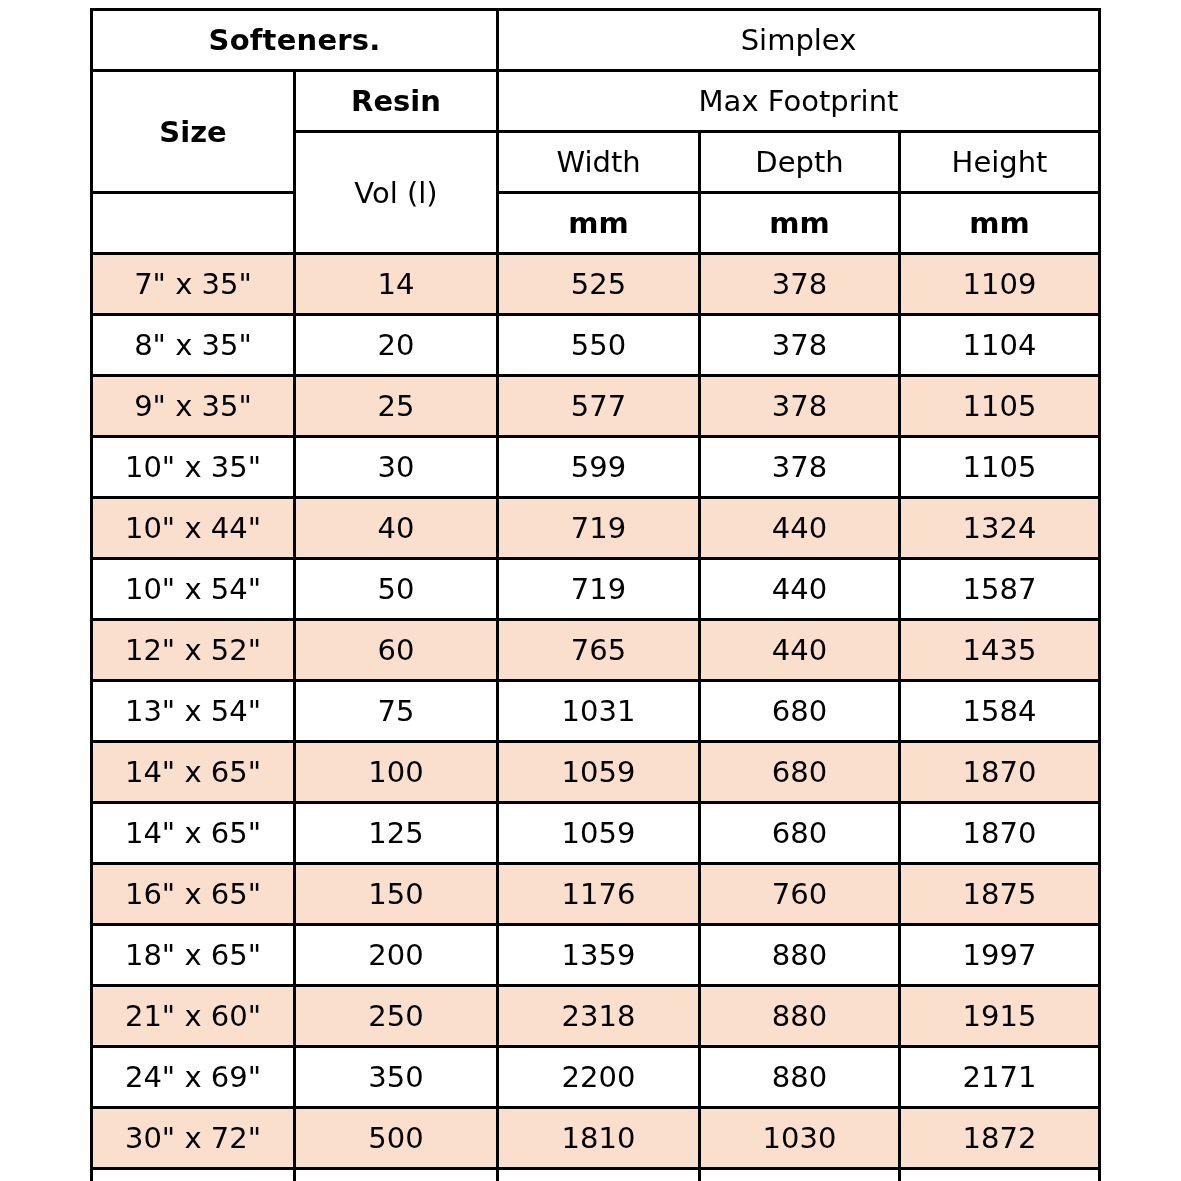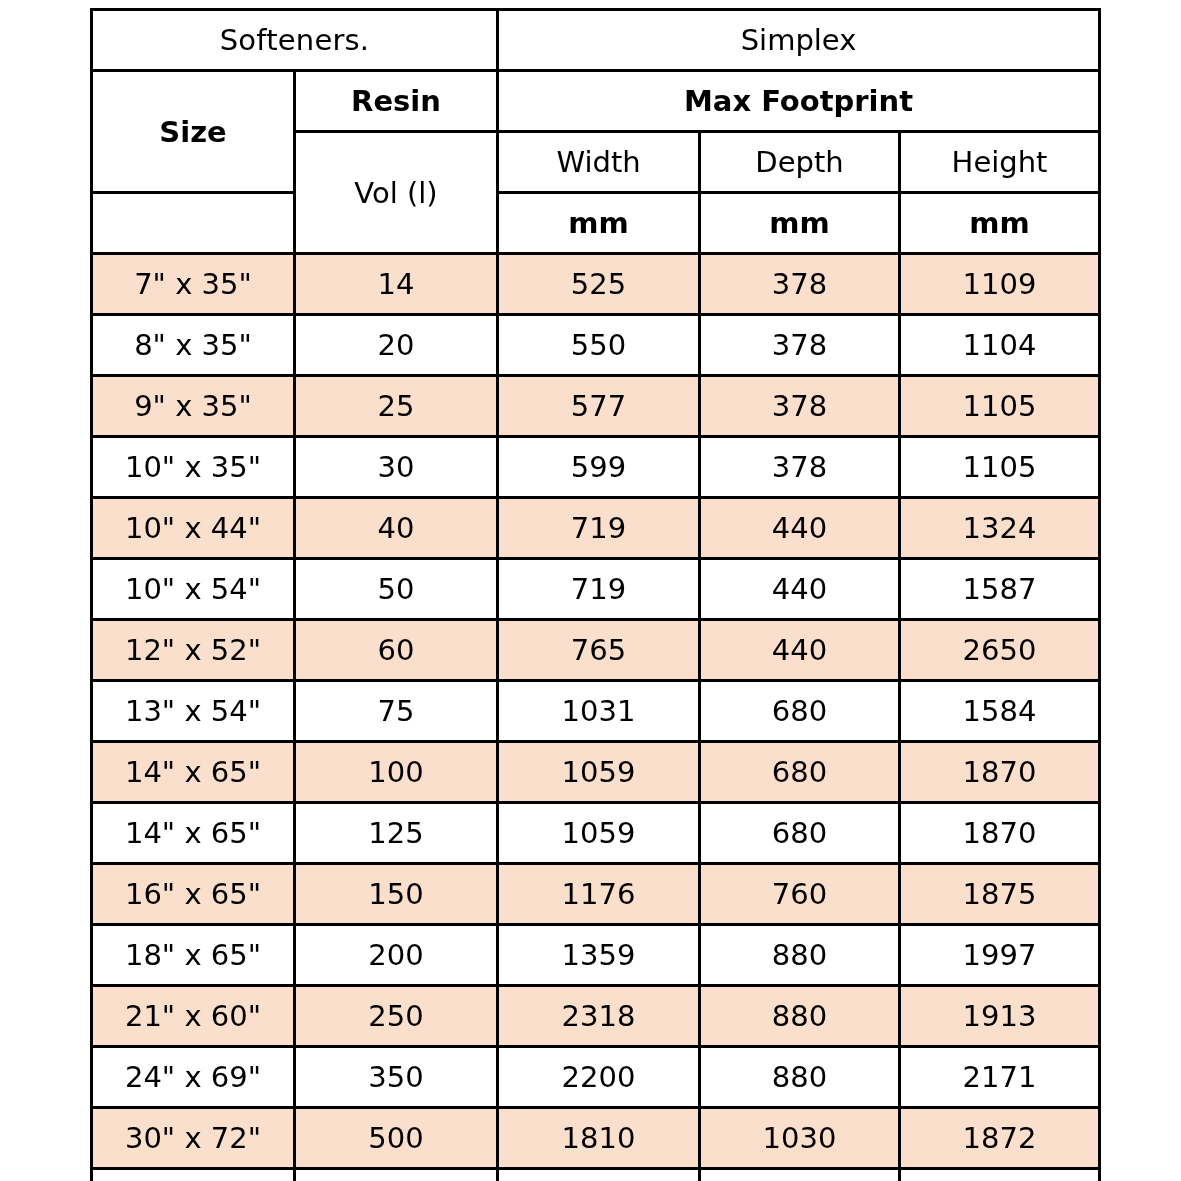--- a/index.html
+++ b/index.html
@@ -39,21 +39,21 @@
   
   col.c-size   { width: 203px; }
   col.c-resin  { width: 203px; }
   col.c-width  { width: 202px; }
   col.c-depth  { width: 200px; }
   col.c-height { width: 200px; }
 
   
   td.title-cell {
     font-size: 37px;
-    font-weight: normal;
+    font-weight: bold;
     border-top: none;
     border-left: none;
     border-right: none;
     height: 70px;
     letter-spacing: 0.2px;
     text-align: center;
   }
   td.simplex-cell {
     font-size: 34px;
     font-weight: normal;
@@ -61,21 +61,21 @@
   }
   td.head-bold {
     font-weight: bold;
     font-size: 30px;
   }
   td.head-plain {
     font-weight: normal;
     font-size: 31px;
   }
   td.maxfoot {
-    font-weight: bold;
+    font-weight: normal;
     font-size: 32px;
     height: 56px;
   }
   td.sub-unit {
     font-weight: bold;
     font-size: 29px;
   }
   td.blank-left {
     border-top: none;
   }
@@ -162,21 +162,21 @@
           <td class="data nowrap">50</td>
           <td class="data nowrap">719</td>
           <td class="data nowrap">440</td>
           <td class="data nowrap">1587</td>
         </tr>
         <tr class="tint">
           <td class="data nowrap">12" x 52"</td>
           <td class="data nowrap">60</td>
           <td class="data nowrap">765</td>
           <td class="data nowrap">440</td>
-          <td class="data nowrap">2650</td>
+          <td class="data nowrap">1435</td>
         </tr>
         <tr>
           <td class="data nowrap">13" x 54"</td>
           <td class="data nowrap">75</td>
           <td class="data nowrap">1031</td>
           <td class="data nowrap">680</td>
           <td class="data nowrap">1584</td>
         </tr>
         <tr class="tint">
           <td class="data nowrap">14" x 65"</td>
@@ -204,21 +204,21 @@
           <td class="data nowrap">200</td>
           <td class="data nowrap">1359</td>
           <td class="data nowrap">880</td>
           <td class="data nowrap">1997</td>
         </tr>
         <tr class="tint">
           <td class="data nowrap">21" x 60"</td>
           <td class="data nowrap">250</td>
           <td class="data nowrap">2318</td>
           <td class="data nowrap">880</td>
-          <td class="data nowrap">1913</td>
+          <td class="data nowrap">1915</td>
         </tr>
         <tr>
           <td class="data nowrap">24" x 69"</td>
           <td class="data nowrap">350</td>
           <td class="data nowrap">2200</td>
           <td class="data nowrap">880</td>
           <td class="data nowrap">2171</td>
         </tr>
         <tr class="tint">
           <td class="data nowrap">30" x 72"</td>

